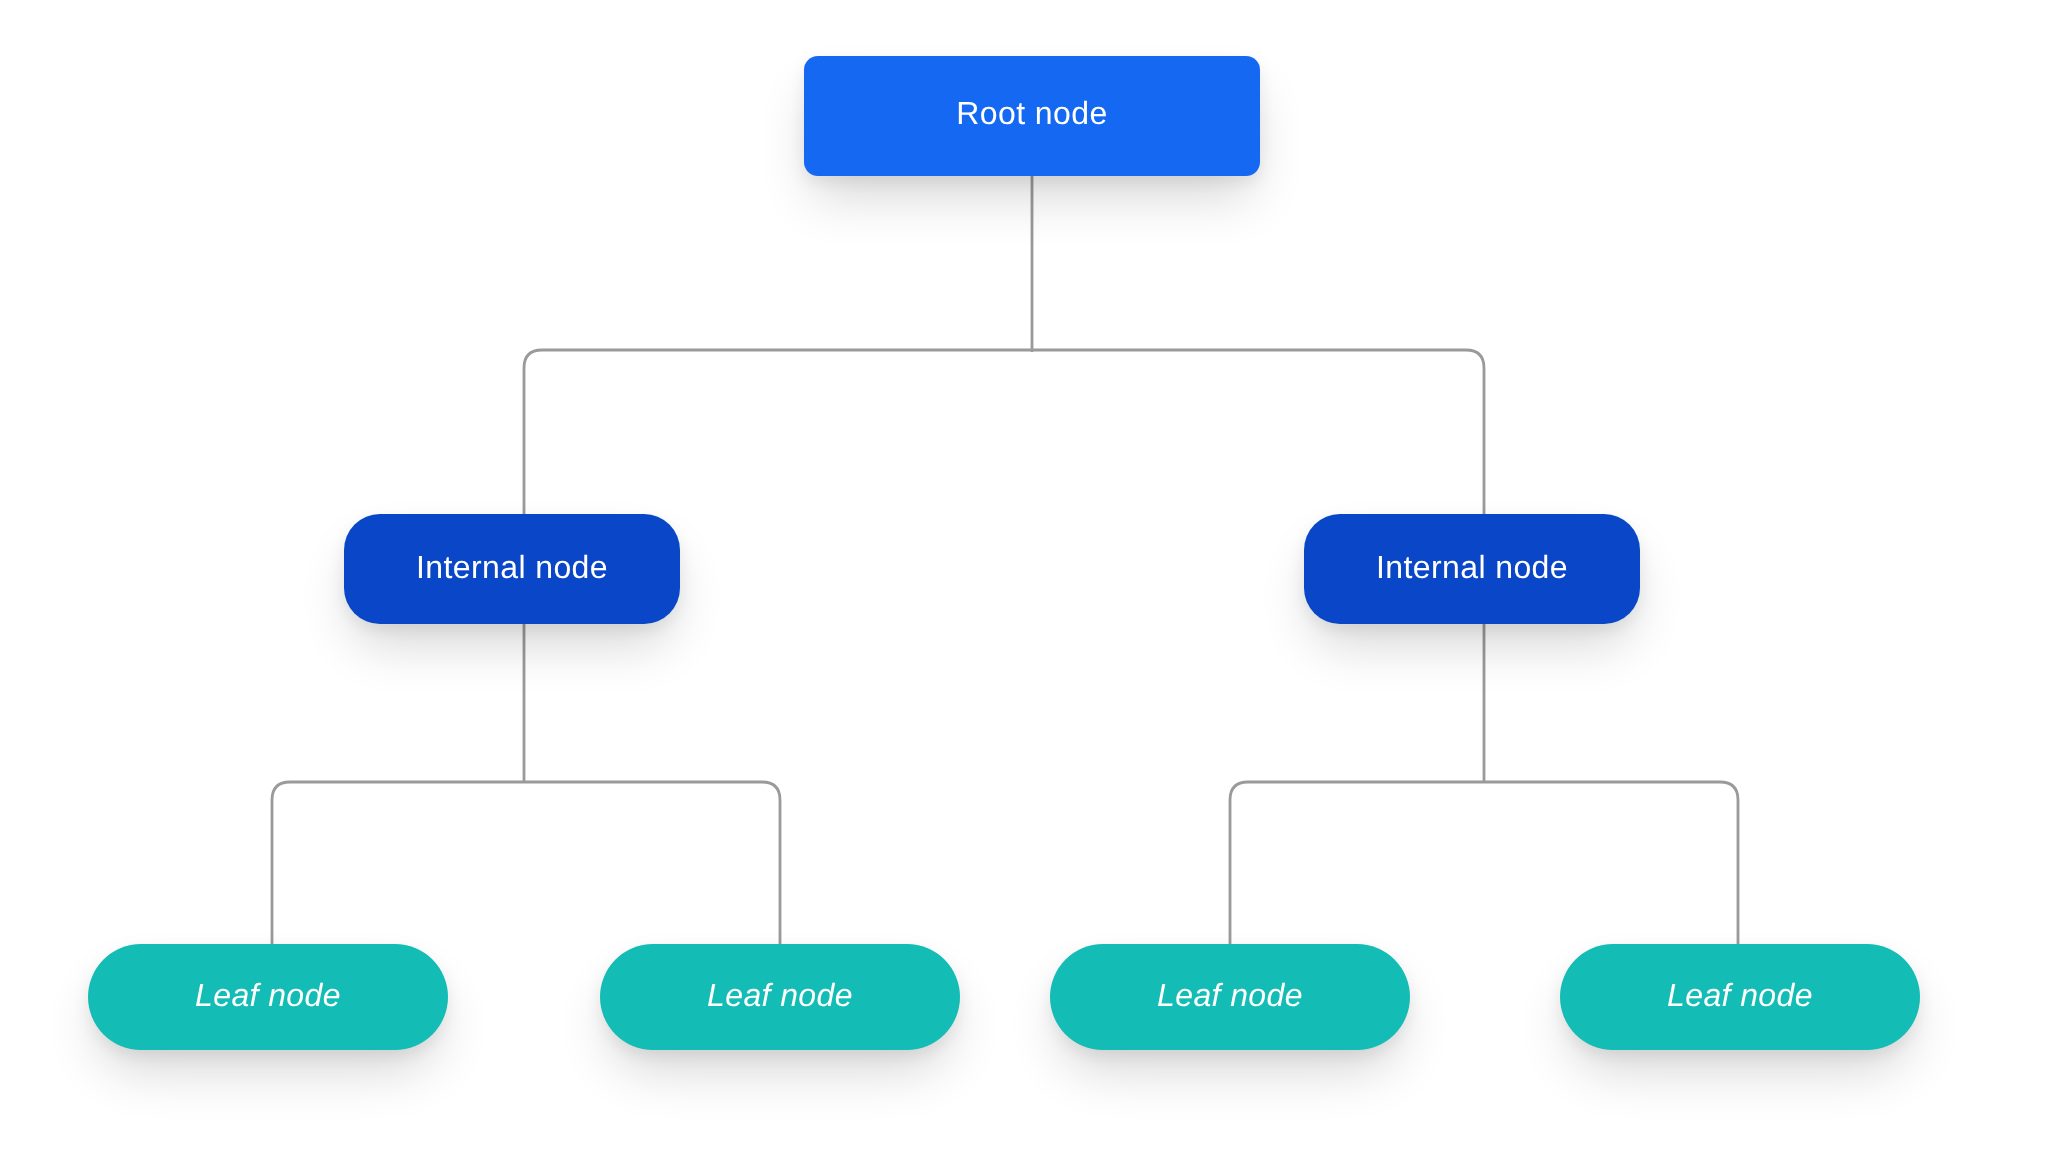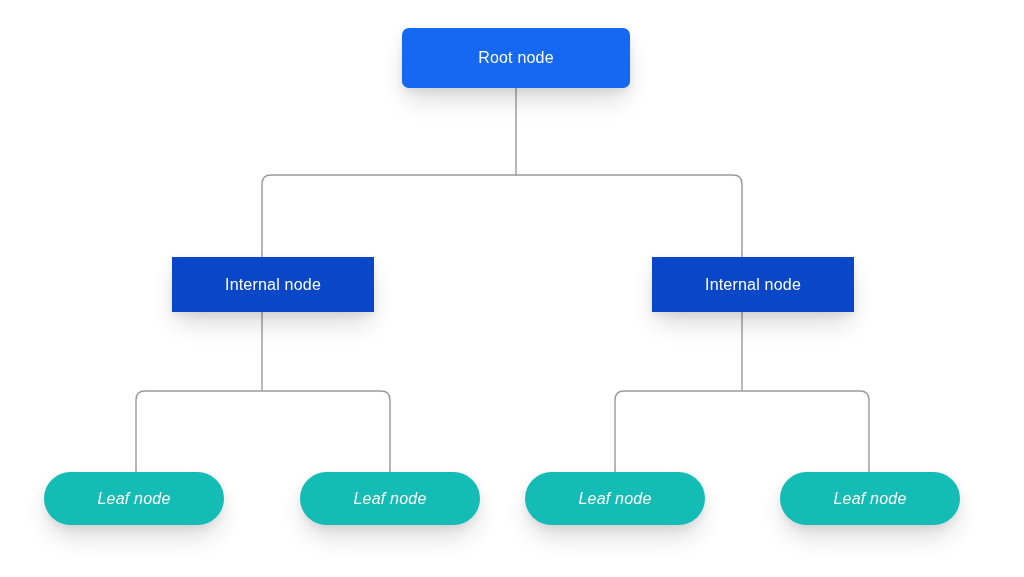--- a/index.html
+++ b/index.html
@@ -47,23 +47,23 @@
     box-shadow: 0 14px 26px -4px rgba(0,0,0,0.16), 0 3px 8px rgba(0,0,0,0.07);
   }
   .node-root {
     left: 402px; top: 28px;
     width: 228px; height: 60px;
     background: var(--root-color);
     border-radius: 7px;
   }
   .node-internal {
     top: 257px;
-    width: 202px; height: 55px;
+    width: 168px; height: 55px;
     background: var(--internal-color);
-    border-radius: 0;
+    border-radius: 18px;
   }
   .node-internal-left  { left: 172px; }
   .node-internal-right { left: 652px; }
   .node-leaf {
     top: 472px;
     width: 180px; height: 53px;
     background: var(--leaf-color);
     border-radius: 27px;
     font-style: italic;
   }

